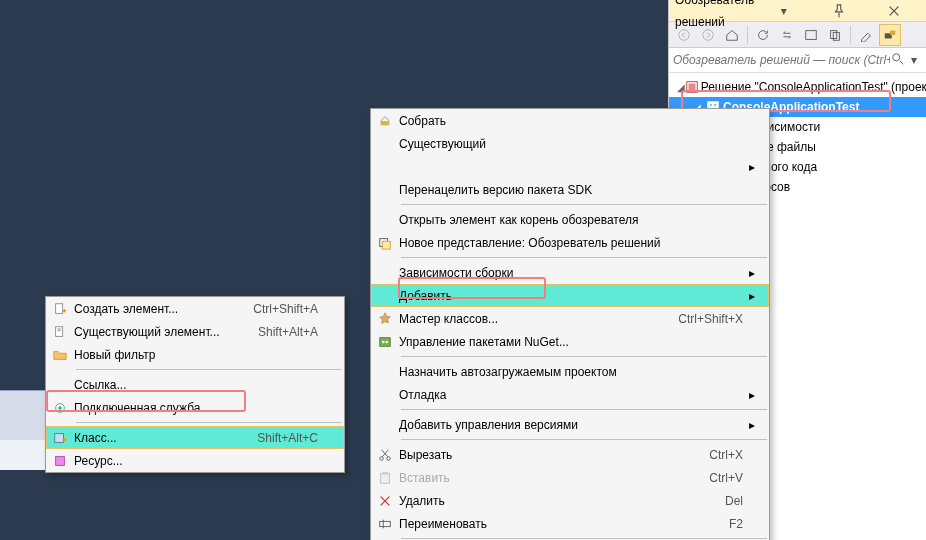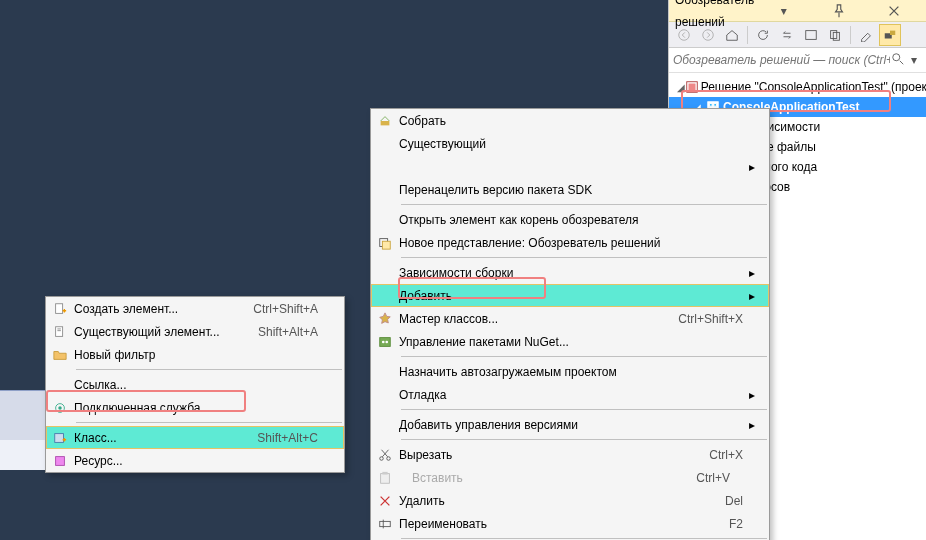--- a/index.html
+++ b/index.html
@@ -345,21 +345,21 @@
         <svg class="i" viewBox="0 0 16 16">
           <circle cx="4" cy="12" r="2" fill="none" stroke="#555"></circle>
           <circle cx="12" cy="12" r="2" fill="none" stroke="#555"></circle>
           <path d="M5 10L12 2M11 10L4 2" stroke="#555"></path>
         </svg>
       </span>
       <span class="label-col">Вырезать</span>
       <span class="shortcut-col">Ctrl+X</span>
       <span class="sub-arrow"></span>
     </div>
-    <div class="menu-item" style="color: rgb(170, 170, 170); gap: 13px;">
+    <div class="menu-item" style="color: rgb(170, 170, 170);">
       <span class="icon-col">
         <svg class="i" viewBox="0 0 16 16">
           <rect x="3" y="3" width="10" height="11" fill="#eee" stroke="#bbb"></rect>
           <rect x="5" y="1" width="6" height="3" fill="#ccc"></rect>
         </svg>
       </span>
       <span class="label-col">Вставить</span>
       <span class="shortcut-col">Ctrl+V</span>
       <span class="sub-arrow"></span>
     </div>

